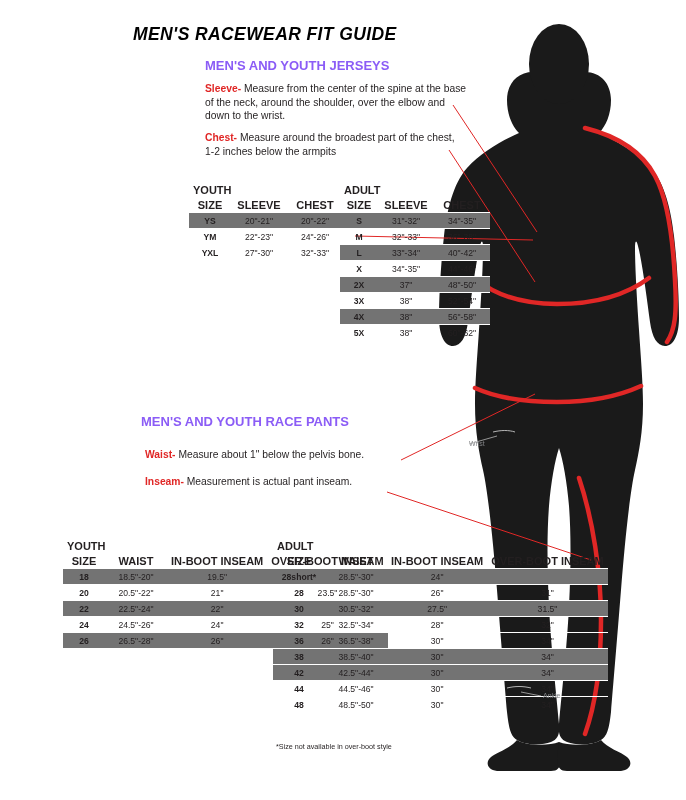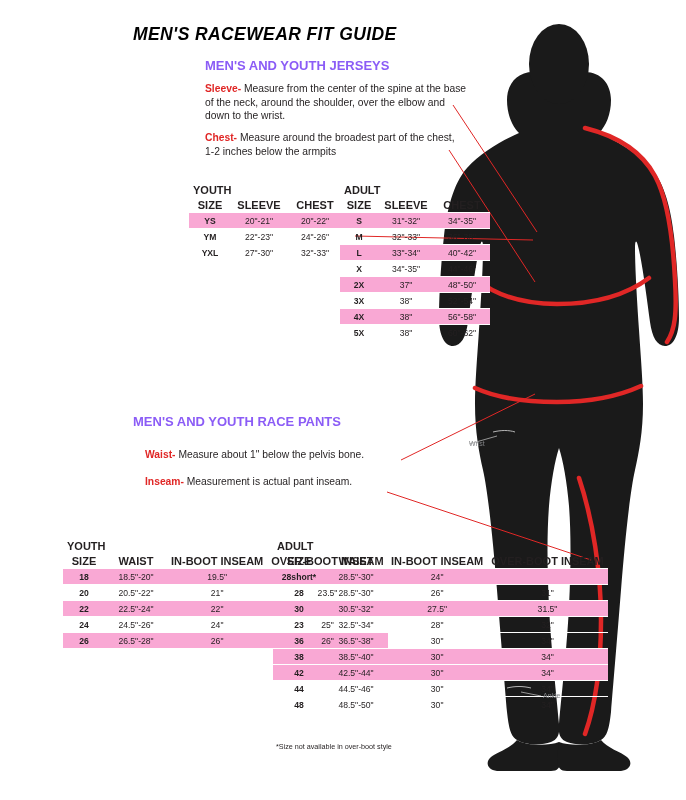--- a/index.html
+++ b/index.html
@@ -34,21 +34,21 @@
     white-space: nowrap;
   }
   .section-title {
     position: absolute;
     font-size: 13px;
     font-weight: bold;
     color: #8b5cf6;
     white-space: nowrap;
   }
   #jerseys-title { left: 160px; top: 58px; }
-  #pants-title { left: 88px; top: 414px; }
+  #pants-title { left: 96px; top: 414px; }
 
   
   .desc {
     position: absolute;
     font-size: 10.3px;
     line-height: 13.5px;
     color: #231f20;
   }
   .desc .kw {
     color: #e02726;
@@ -79,21 +79,21 @@
     padding-bottom: 1px;
   }
   table.sz thead th.grouphdr {
     text-align: left;
     font-weight: bold;
   }
   table.sz tbody td:first-child {
     font-weight: bold;
   }
   table.sz tbody tr.shade td {
-    background: #f9a8d4;
+    background: #737373;
   }
   table.sz tbody tr td {
     border-top: 0.6px solid #ffffff;
   }
   .hdr-rule {
     border-bottom: 1.1px solid #231f20;
   }
   .col-left { text-align: left; }
   .footnote {
     position: absolute;
@@ -390,21 +390,21 @@
           <td>26"</td>
           <td>31"</td>
         </tr>
         <tr class="shade">
           <td class="col-left">30</td>
           <td>30.5"-32"</td>
           <td>27.5"</td>
           <td>31.5"</td>
         </tr>
         <tr>
-          <td class="col-left">23</td>
+          <td class="col-left">32</td>
           <td>32.5"-34"</td>
           <td>28"</td>
           <td>32"</td>
         </tr>
         <tr>
           <td class="col-left">36</td>
           <td>36.5"-38"</td>
           <td>30"</td>
           <td>34"</td>
         </tr>

